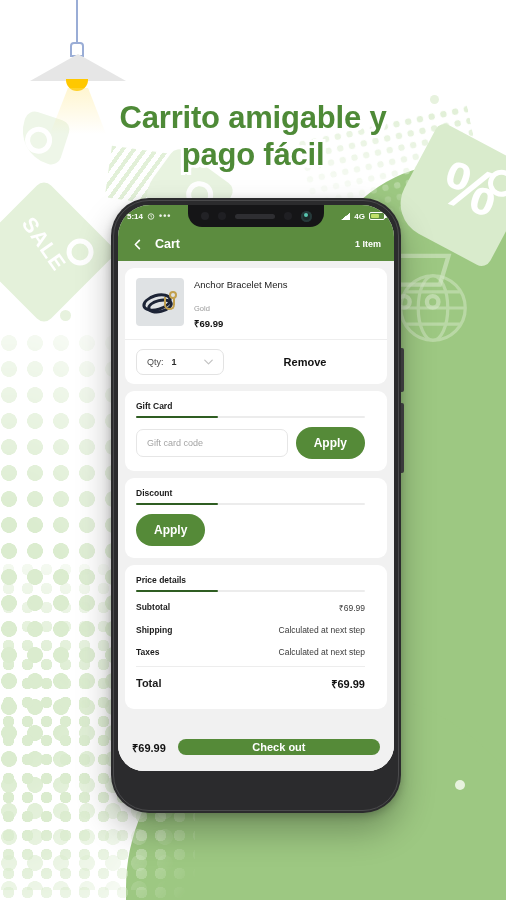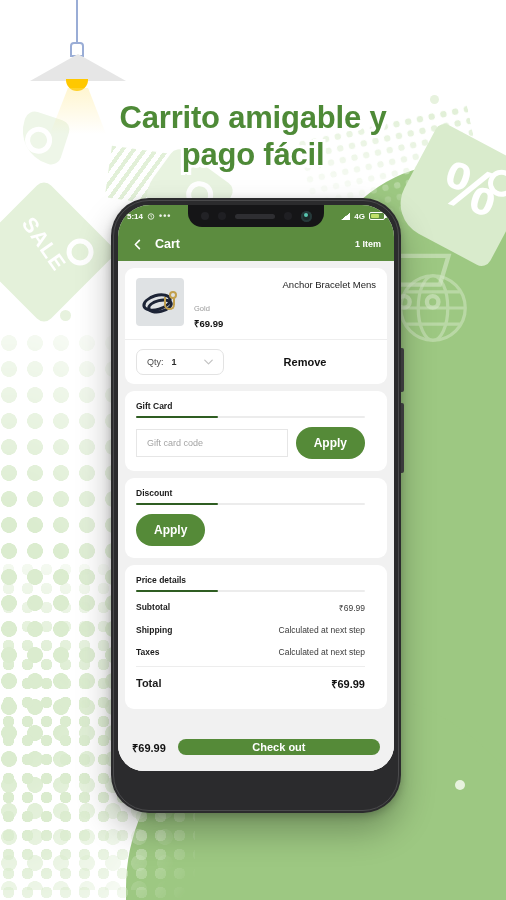--- a/index.html
+++ b/index.html
@@ -199,21 +199,21 @@
   .brace-b { left:11px; top:21px; width:26px; height:14px; transform: rotate(-13deg); }
   .anchor {
     position:absolute; right:9px; top:19px; width:11px; height:13px;
     border:2px solid #c2a04e; border-radius:0 0 7px 7px; border-top:none;
   }
   .anchor::before {
     content:""; position:absolute; left:3px; top:-6px; width:4px; height:4px;
     border:2px solid #c2a04e; border-radius:50%;
   }
   .prod-info { flex:1 1 auto; min-width:0; padding-top:1px; }
-  .prod-name { font-size:9.5px; color:#1b1b1b; font-weight:400; line-height:1.35;text-align:right; }
+  .prod-name { font-size:9.5px; color:#1b1b1b; font-weight:400; line-height:1.35; }
   .prod-var { font-size:7.5px; color:#9a9a9a; margin-top:12px; }
   .prod-price { font-size:9.5px; color:#111; font-weight:700; margin-top:4px; }
 
   .prod-actions {
     display:flex; align-items:center; border-top:1px solid #eee;
     padding:9px 11px; gap:10px;
   }
   .qty {
     display:flex; align-items:center; gap:8px;
     border:1px solid #e3e3e3; border-radius:7px;
@@ -228,21 +228,21 @@
   }
 
   
   .sect { padding:10px 22px 12px 11px; }
   .sect-title { font-size:8.5px; font-weight:700; color:#1b1b1b; }
   .rule { position:relative; height:2px; background:#ececec; margin-top:5px; border-radius:2px; }
   .rule::before { content:""; position:absolute; left:0; top:0; height:2px; width:36%;
                   background:#2f5d22; border-radius:2px; }
   .coupon-row { display:flex; align-items:center; gap:8px; margin-top:9px; }
   .coupon-input {
-    flex:1 1 auto; border:1px solid #e6e6e6; border-radius:0;
+    flex:1 1 auto; border:1px solid #e6e6e6; border-radius:7px;
     padding:8px 10px; font-size:9px; color:#6f6f6f; font-family:inherit;
     background:#fff; outline:none; min-width:0;
   }
   .coupon-input::placeholder { color:#a3a3a3; }
   .apply-btn {
     flex:0 0 auto; background:#558a38; color:#fff; border:none;
     border-radius:18px; padding:9px 18px;
     font-size:12px; font-weight:700; font-family:inherit; cursor:pointer;
   }
 

